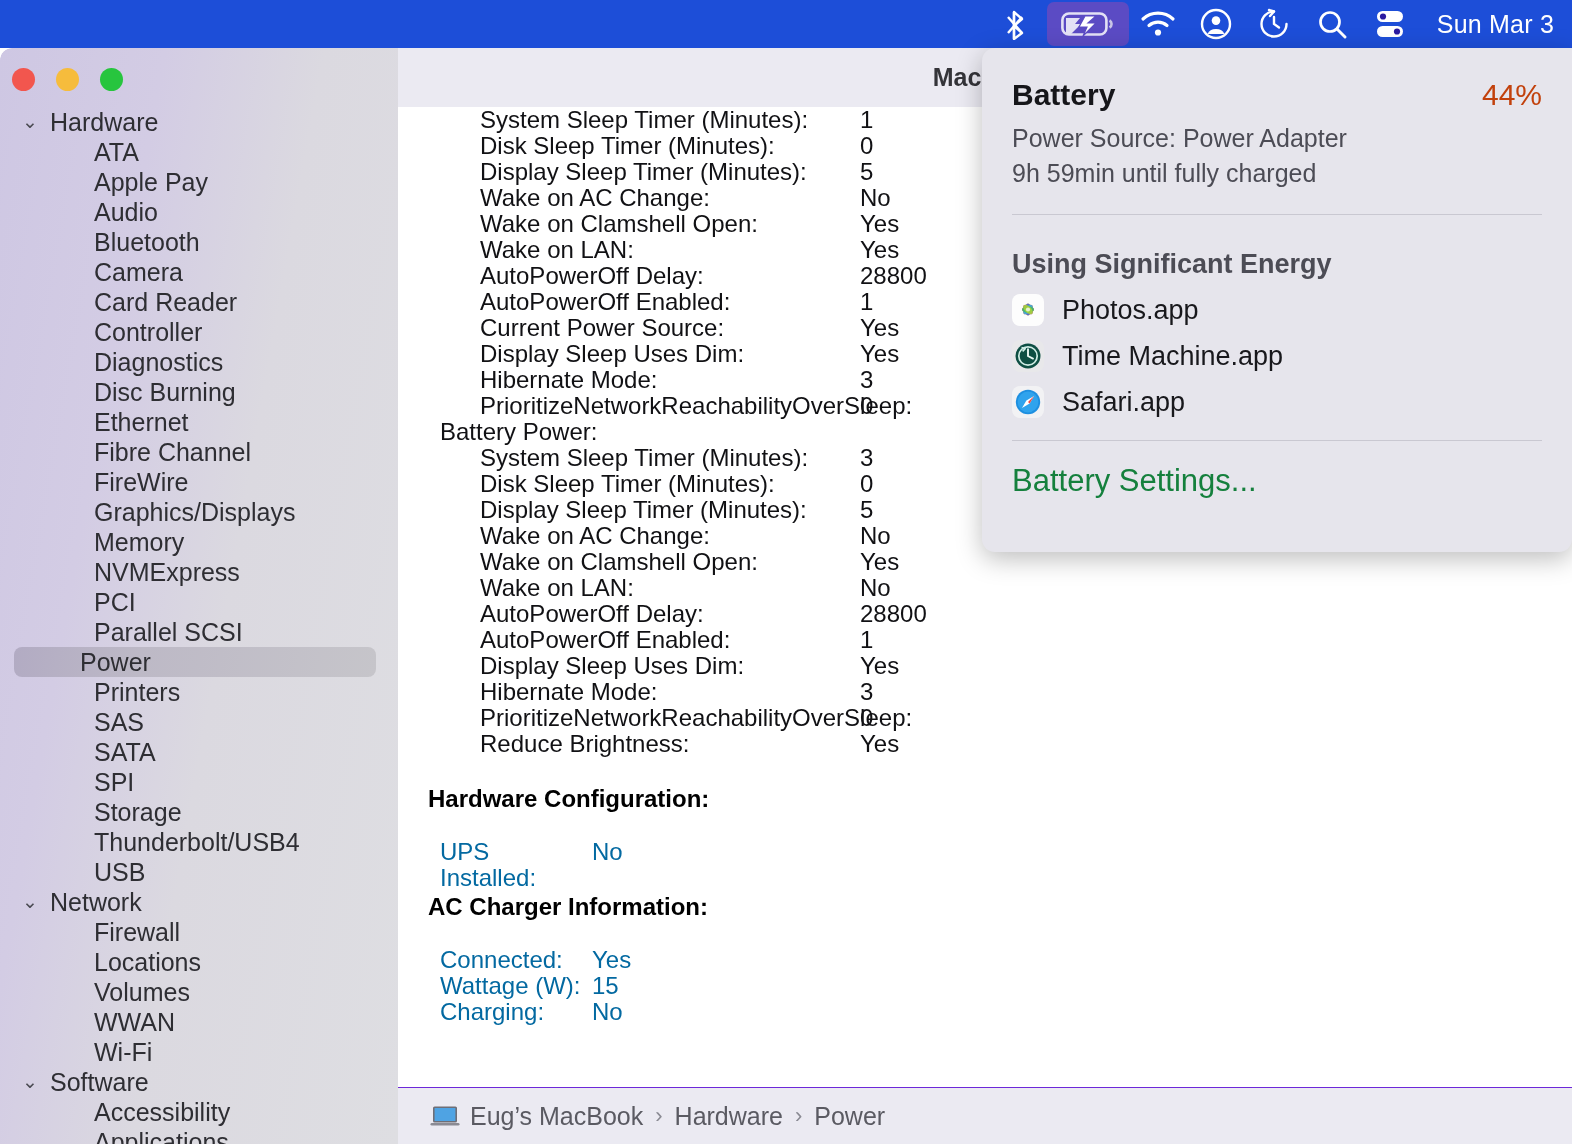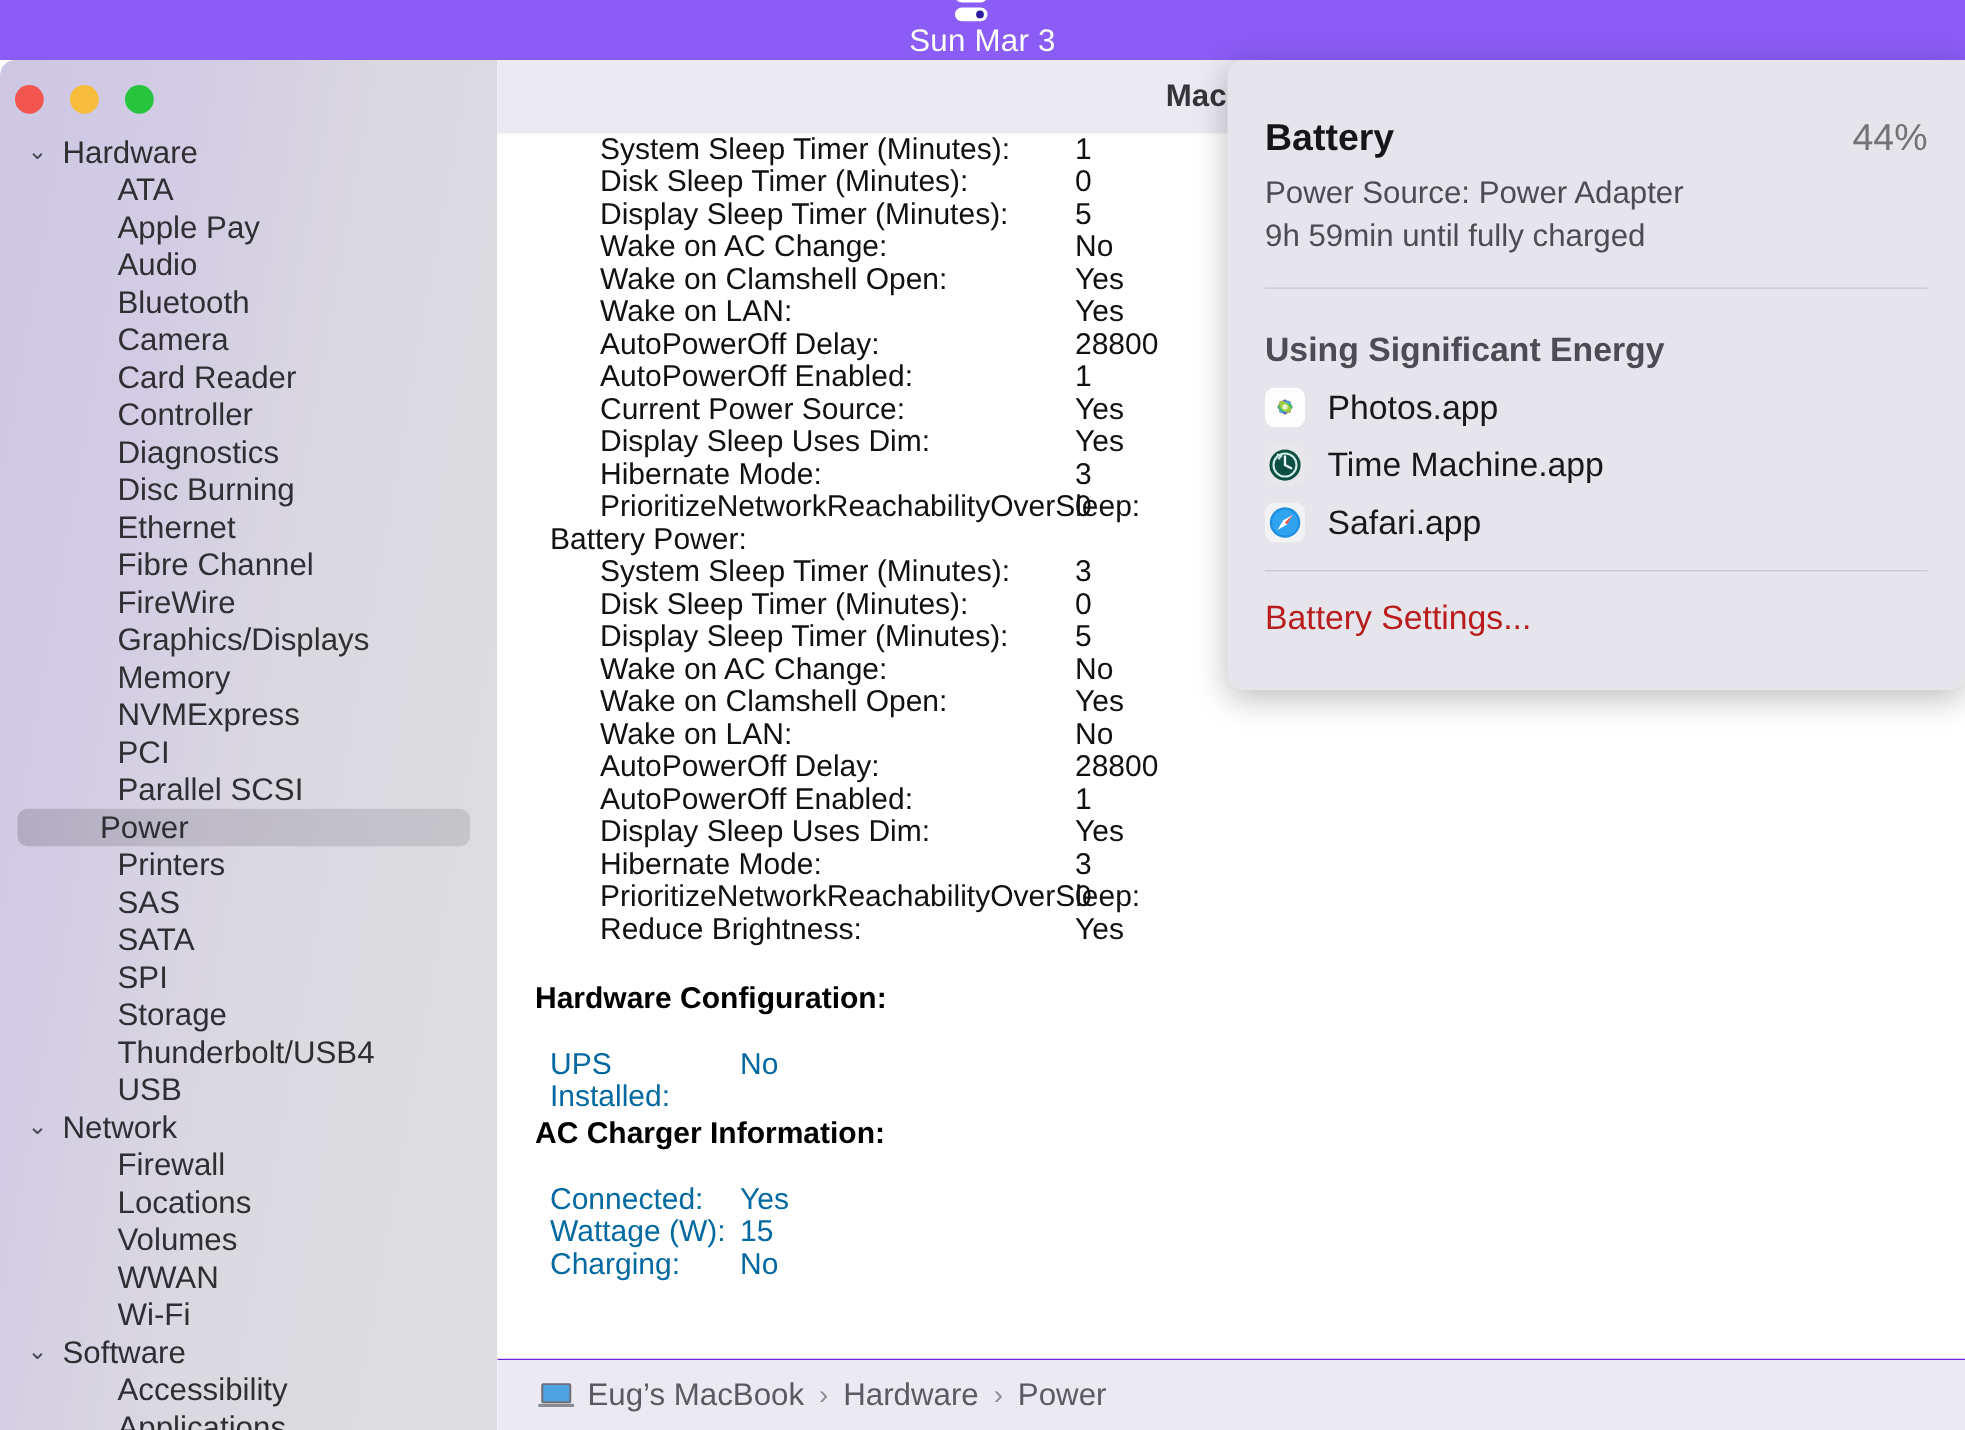--- a/index.html
+++ b/index.html
@@ -6,23 +6,23 @@
   html, body {
     width:1572px; height:1144px;
     font-family:"Liberation Sans", sans-serif;
     overflow:hidden;
     background:#ffffff;
   }
 
   
   #menubar{
     position:absolute; top:0; left:0; width:1572px; height:48px;
-    background:#8b5cf6;
+    background:#1d4ed8;
     display:flex; align-items:center; justify-content:flex-end;
-    padding-right:18px; gap:0px; z-index:30;flex-direction:column;
+    padding-right:18px; gap:0px; z-index:30;
   }
   .mb-item{
     width:58px; height:44px; display:flex; align-items:center; justify-content:center;
     border-radius:7px;
   }
   .mb-item.active{ background:#5B4BC4; width:82px; }
   .mb-clock{
     color:#ffffff; font-size:25px; margin-left:18px; white-space:nowrap;
     letter-spacing:.2px;
   }
@@ -125,35 +125,35 @@
     border-top-right-radius:0px;
     box-shadow:0 7px 26px rgba(0,0,0,.26);
     z-index:40;
     padding:0 30px;
   }
   #bp-head{
     display:flex; align-items:baseline; justify-content:space-between;
     padding-top:30px;
   }
   #bp-title{ font-size:30px; font-weight:bold; color:#16161A; }
-  #bp-pct{ font-size:30px; color:#737373;margin-top:16px; }
+  #bp-pct{ font-size:30px; color:#c2410c; }
   .bp-line{
     font-size:25px; color:#4C4C55; margin-top:10px; line-height:33px;
   }
   .bp-div{ height:1px; background:#C9C8D1; margin:24px 0 0 0; }
   #bp-sect{
     font-size:27px; font-weight:bold; color:#4C4C55; margin-top:34px;
   }
   .bp-app{
     display:flex; align-items:center; gap:18px; margin-top:14px;
   }
   .bp-app .nm{ font-size:27px; color:#18181C; }
   .appicon{ width:32px; height:32px; border-radius:8px; flex:0 0 32px; }
   #bp-settings{
-    font-size:27px; color:#b91c1c; margin-top:22px;
+    font-size:31px; color:#15803d; margin-top:22px;
   }
 </style>
 </head>
 <body>
 
 <div id="menubar">
 
   <div class="mb-item">
     <svg width="26" height="32" viewBox="0 0 26 32">
       <path d="M9 4 L17 11 L9 18 L9 4 Z M9 18 L17 25 L9 31 L9 18 Z" fill="none" stroke="#fff" stroke-width="2.4" stroke-linejoin="round"></path>

